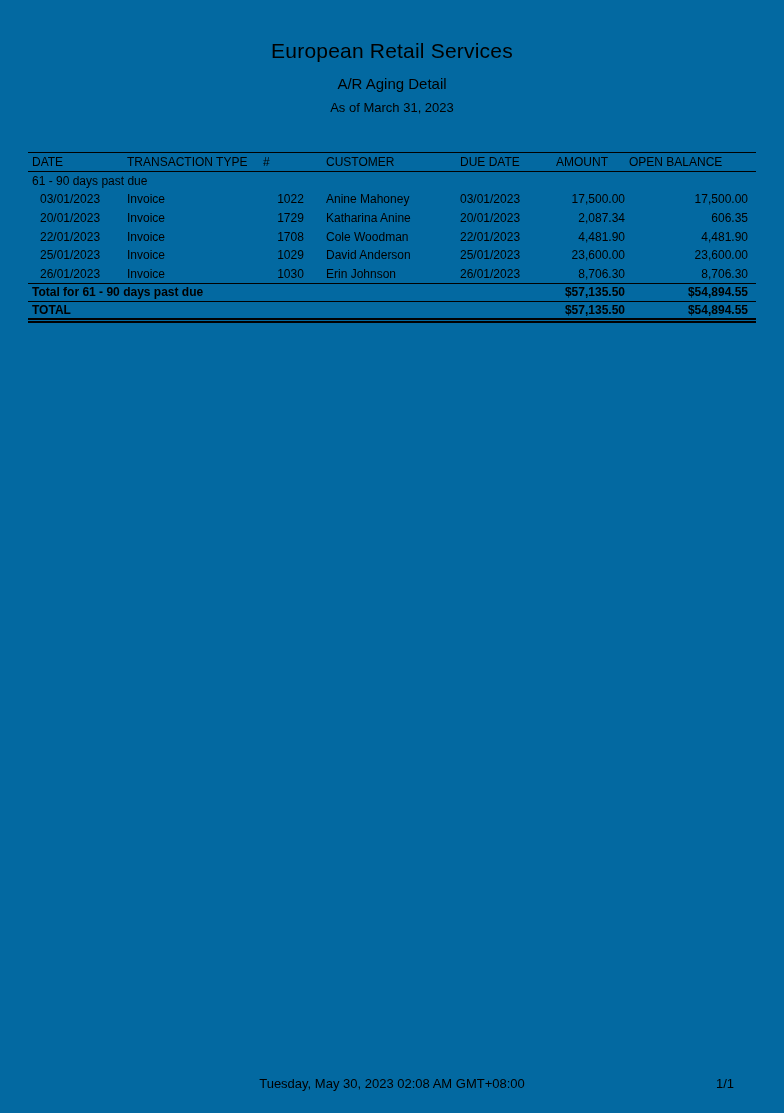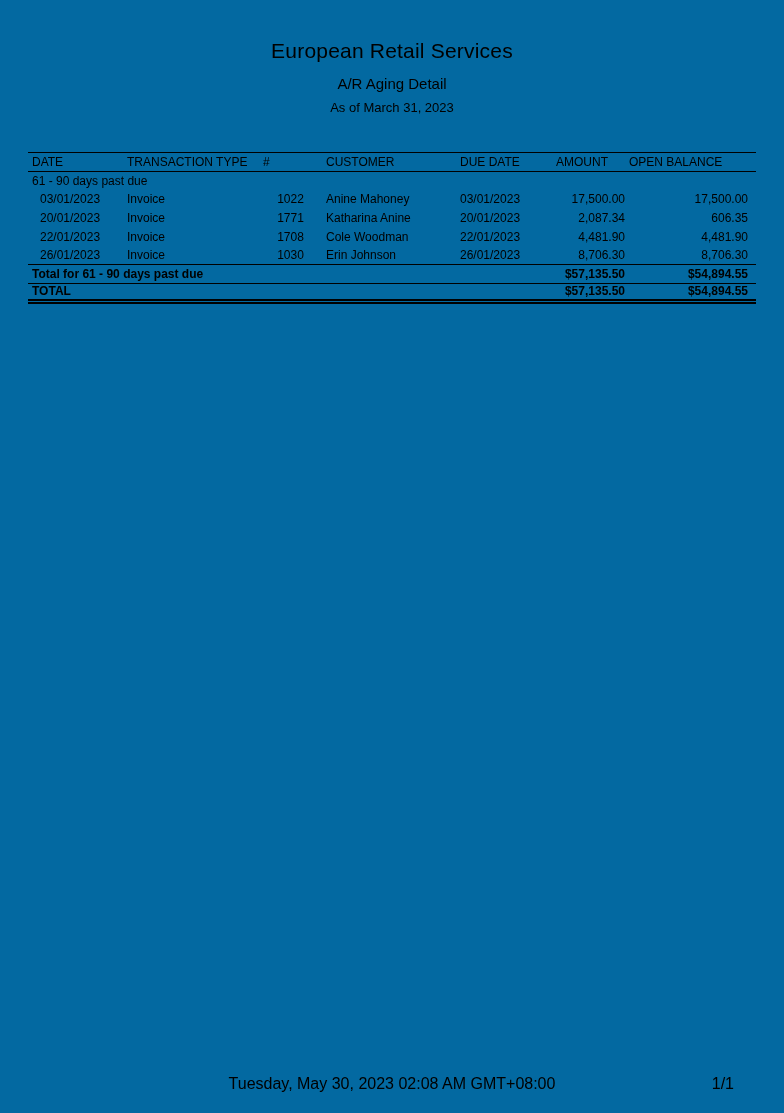--- a/index.html
+++ b/index.html
@@ -74,21 +74,21 @@
     border-top: 1px solid #000000;
     border-bottom: 1px solid #000000;
   }
   tr.group-total-row td, tr.grand-total-row td { font-weight: 700; }
   tr.grand-total-row { border-bottom: 5px double #000000; }
   .footer {
     position: absolute;
     left: 0;
     top: 1077px;
     width: 100%;
-    font-size: 16px;
+    font-size: 13px;
     line-height: 13px;
     color: #000000;
   }
   .footer-timestamp {
     display: block;
     width: 100%;
     text-align: center;
   }
   .footer-page {
     position: absolute;
@@ -138,36 +138,45 @@
         <td class="pl4">Invoice</td>
         <td class="al-center">1022</td>
         <td class="pl8">Anine Mahoney</td>
         <td class="pl4">03/01/2023</td>
         <td class="al-right pr4">17,500.00</td>
         <td class="al-right pr8">17,500.00</td>
       </tr>
       <tr>
         <td class="pl12">20/01/2023</td>
         <td class="pl4">Invoice</td>
-        <td class="al-center">1771</td>
+        <td class="al-center">1729</td>
         <td class="pl8">Katharina Anine</td>
         <td class="pl4">20/01/2023</td>
         <td class="al-right pr4">2,087.34</td>
         <td class="al-right pr8">606.35</td>
       </tr>
       <tr>
         <td class="pl12">22/01/2023</td>
         <td class="pl4">Invoice</td>
         <td class="al-center">1708</td>
         <td class="pl8">Cole Woodman</td>
         <td class="pl4">22/01/2023</td>
         <td class="al-right pr4">4,481.90</td>
         <td class="al-right pr8">4,481.90</td>
       </tr>
       <tr>
+        <td class="pl12">25/01/2023</td>
+        <td class="pl4">Invoice</td>
+        <td class="al-center">1029</td>
+        <td class="pl8">David Anderson</td>
+        <td class="pl4">25/01/2023</td>
+        <td class="al-right pr4">23,600.00</td>
+        <td class="al-right pr8">23,600.00</td>
+      </tr>
+      <tr>
         <td class="pl12">26/01/2023</td>
         <td class="pl4">Invoice</td>
         <td class="al-center">1030</td>
         <td class="pl8">Erin Johnson</td>
         <td class="pl4">26/01/2023</td>
         <td class="al-right pr4">8,706.30</td>
         <td class="al-right pr8">8,706.30</td>
       </tr>
 
       <tr class="group-total-row">

